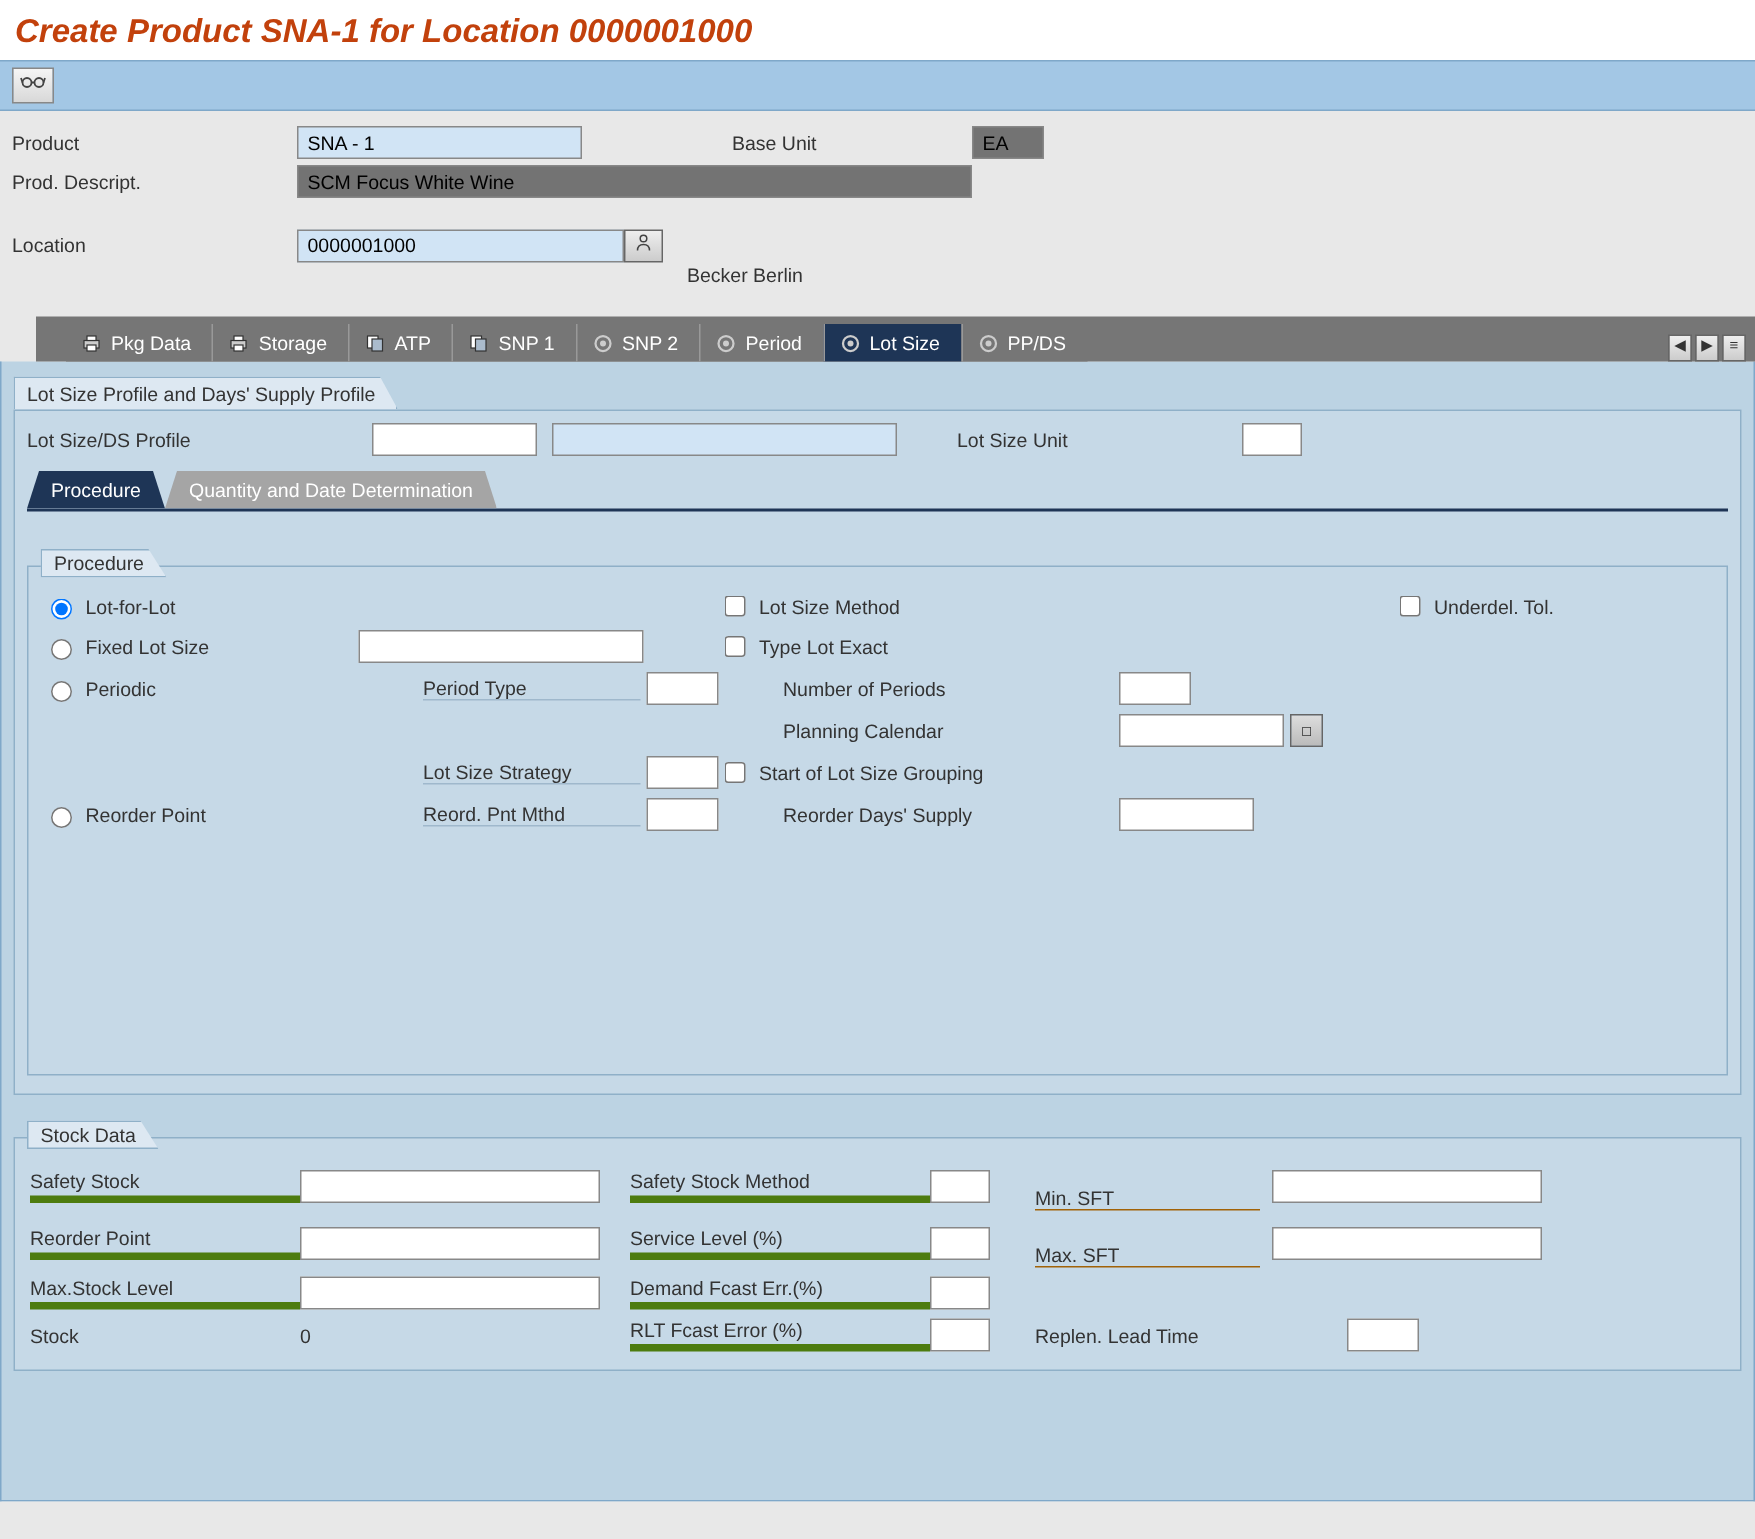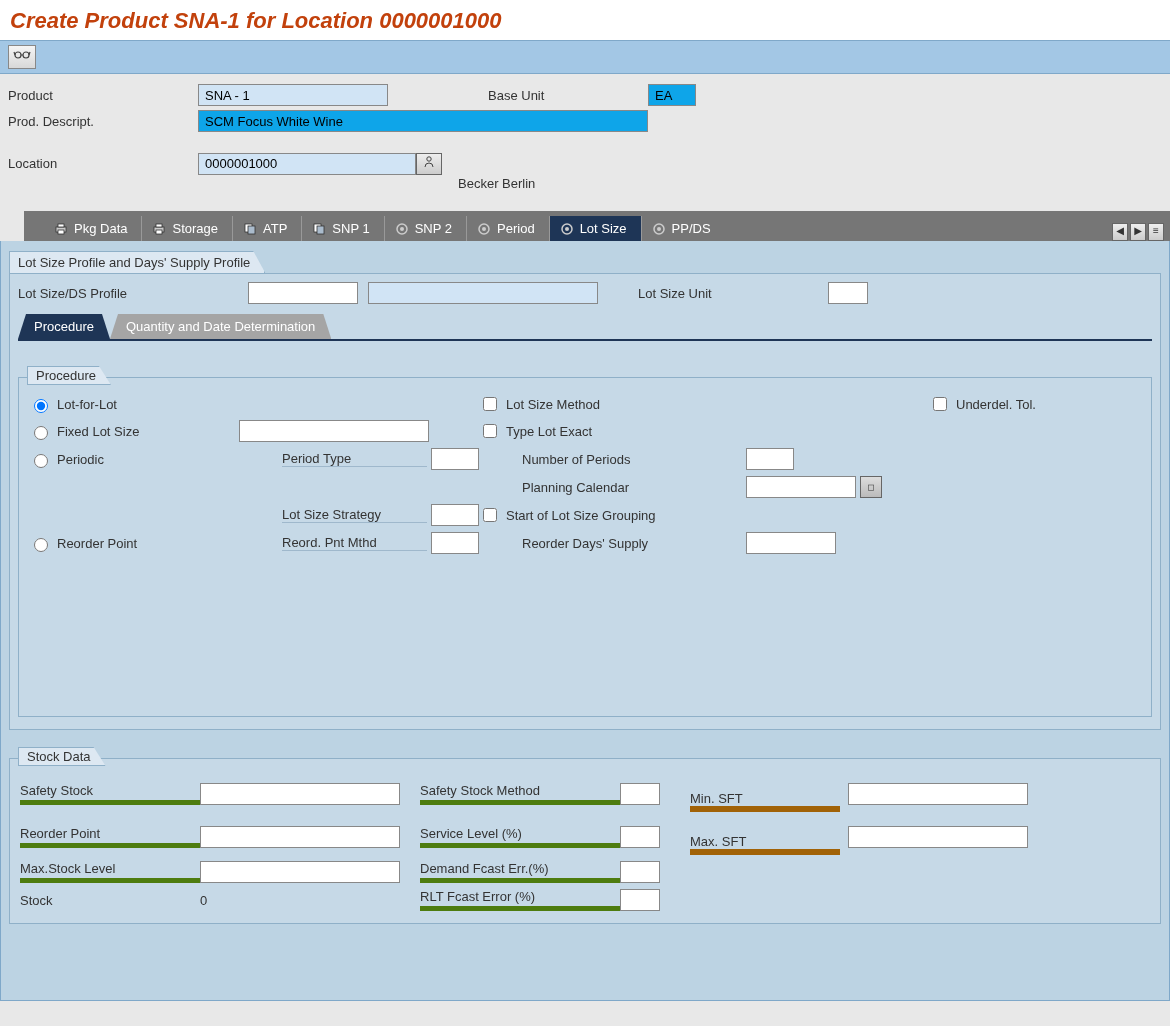--- a/index.html
+++ b/index.html
@@ -41,21 +41,21 @@
 .hrow { display: flex; align-items: center; margin-bottom: 4px; }
 .hlabel { width: 190px; }
 .hinput {
   height: 22px;
   border: 1px solid #888;
   padding: 0 6px;
   font-family: inherit;
   font-size: 13px;
 }
 .hinput.blue { background: #d1e4f5; }
-.hinput.white { background: #0ea5e9; }
+.hinput.white { background: #737373; }
 .col2 { margin-left: 100px; display: flex; align-items: center; }
 .col2-label { width: 160px; }
 .search-btn {
   width: 26px; height: 22px;
   border: 1px solid #666;
   background: linear-gradient(#eee,#ccc);
   display:inline-flex; align-items:center; justify-content:center;
   cursor:pointer;
 }
 .loc-text { margin-left: 16px; margin-top: 40px; }
@@ -219,21 +219,21 @@
   row-gap: 6px;
   align-items:center;
   padding-top:6px;
 }
 .slabel { border-bottom:5px solid #4d7c0f; padding-bottom:2px; }
 .sinput {
   height:22px; border:1px solid #888; background:#fff;
   font-family:inherit; font-size:13px; padding:0 4px;
 }
 .col-right { display:flex; align-items:center; gap:8px; }
-.col-right .rlabel { width:150px; border-bottom:6px solid #a16207;margin-top:16px; }
+.col-right .rlabel { width:150px; border-bottom:1px solid #a16207;margin-top:16px; }
 </style>
 </head>
 <body>
 
 <div class="page-title">Create Product SNA-1 for Location 0000001000</div>
 
 <div class="toolbar">
   <div class="toolbar-btn">
     <span>
       <svg width="18" height="14" viewBox="0 0 18 14">
@@ -490,17 +490,21 @@
         <div class="slabel">Max.Stock Level</div>
         <div><input class="sinput" style="width: 200px;"></div>
         <div class="slabel">Demand Fcast Err.(%)</div>
         <div><input class="sinput" style="width: 40px;"></div>
         <div></div>
 
         <div>Stock</div>
         <div>0</div>
         <div class="slabel">RLT Fcast Error (%)</div>
         <div><input class="sinput" style="width: 40px;"></div>
+        <div class="col-right">
+          <div style="width:200px">Replen. Lead Time</div>
+          <input class="sinput" style="width: 48px;">
+        </div>
       </div>
     </div>
 
   </div>
 </div>
 
 </body></html>

